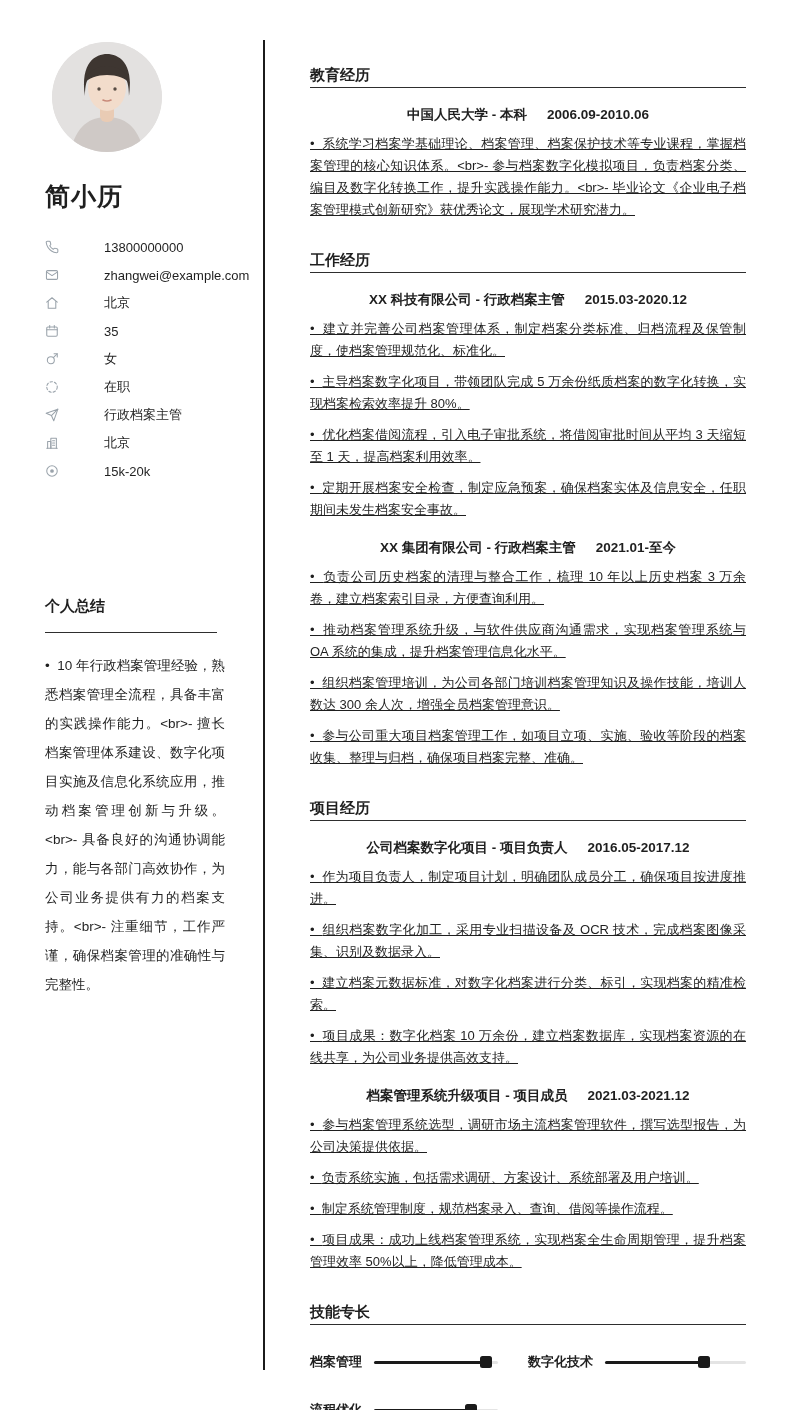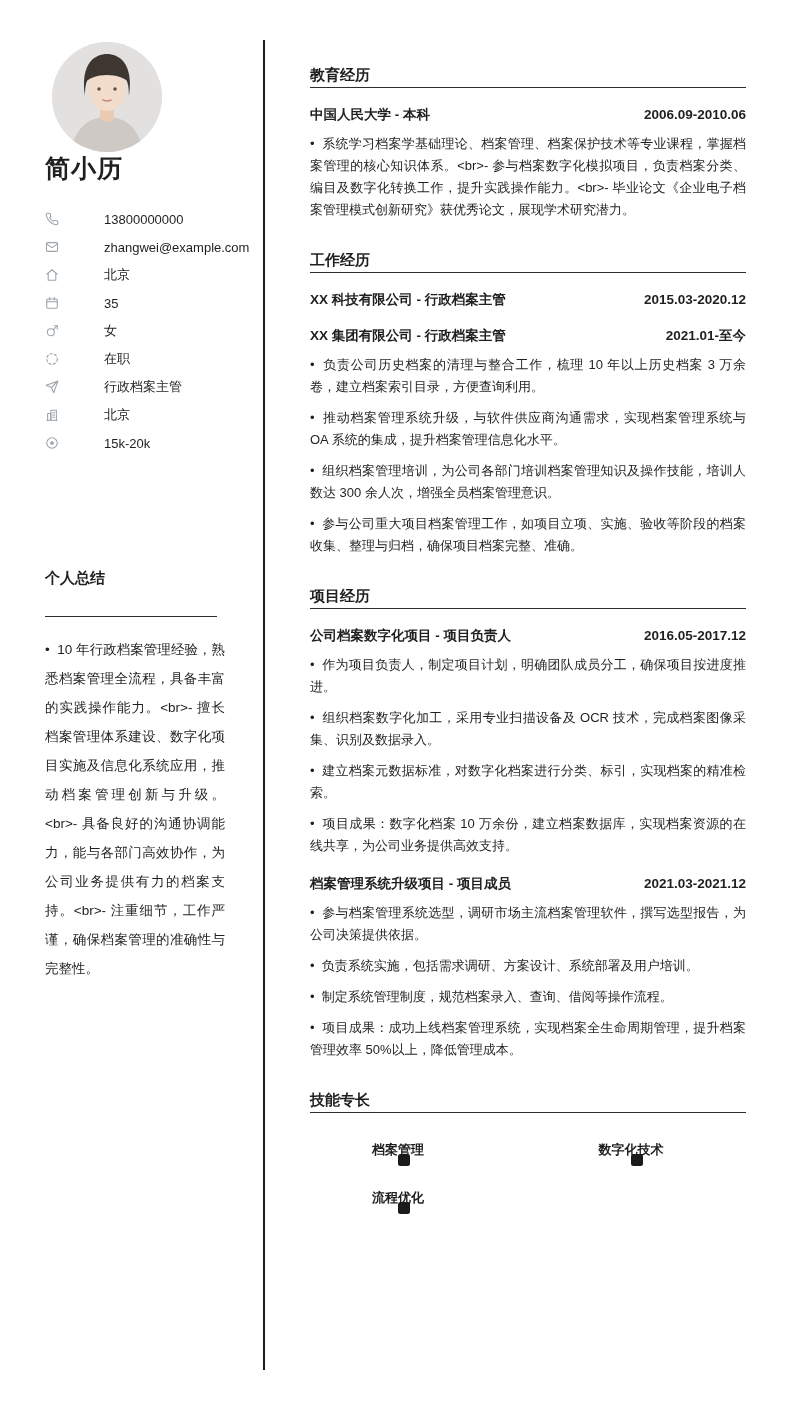--- a/index.html
+++ b/index.html
@@ -8,59 +8,59 @@
     width:794px; height:1410px; position:relative;
     font-family:"Liberation Sans","DejaVu Sans",sans-serif;
     color:#1f1f1f; overflow:hidden;
   }
   .sidebar { position:absolute; left:45px; top:42px; width:192px; }
   .avatar {
     width:110px; height:110px; border-radius:50%; overflow:hidden;
     margin-left:7px; background:#e3e1e0;
   }
   .avatar svg { display:block; width:100%; height:100%; }
-  .name { font-size:25px; font-weight:700; letter-spacing:1px; }
+  .name { font-size:25px; font-weight:700; margin-top:28px; letter-spacing:1px; }
   .contacts { list-style:none; margin-top:20px; }
   .contact-row { display:flex; align-items:center; height:28px; font-size:13px;gap:34px; }
   .contact-icon { width:14px; height:14px; color:#9aa3ab; margin-right:11px; flex:0 0 auto; display:flex; }
   .contact-icon svg { width:14px; height:14px; }
 
   .side-section { margin-top:112px; }
   .side-title {
-    font-size:15px; font-weight:700; padding-bottom:28px;
+    font-size:15px; font-weight:700; padding-bottom:16px;
     border-bottom:1.5px solid #2e2e2e; width:172px;
   }
   .side-bullets { margin-top:16px; width:180px; }
   .bullet {
     font-size:13.5px; line-height:29px; color:#1f1f1f; margin-top:18px;
     text-align:justify;
   }
   .bullet::before { content:"\2022\00a0\00a0"; }
 
   .vdivider { position:absolute; left:263px; top:40px; width:2px; height:1330px; background:#1b1b1b; }
 
   .main { position:absolute; left:310px; top:38px; width:436px; }
   .section { margin-bottom:30px; }
   .section-title {
     font-size:15px; font-weight:700; padding-bottom:2px;
     border-bottom:1.5px solid #2e2e2e;
     margin-top:28px;
   }
   .entry { margin-top:18px; }
-  .entry-header { display:flex; justify-content:space-between; align-items:baseline;gap:20px; }
+  .entry-header { display:flex; justify-content:center; align-items:baseline;gap:20px; }
   .entry-title { font-size:13.5px; font-weight:700; }
   .entry-date  { font-size:13.5px; font-weight:700; white-space:nowrap; }
-  .entry-bullets { margin-top:4px; }
+  .entry-bullets { margin-top:4px;text-decoration:underline; }
   .entry-bullets .bullet { font-size:13px; line-height:22px; margin-top:9px; text-align:justify; }
 
   .skills-grid {
     display:grid; grid-template-columns:188px 218px; column-gap:30px; row-gap:30px;
     margin-top:28px; margin-bottom:6px;
   }
-  .skill { display:flex; align-items:center;flex-direction:column; }
+  .skill { display:flex; align-items:center; }
   .skill-name { font-size:13px; font-weight:700; margin-right:12px; white-space:nowrap; }
   .skill-track { position:relative; flex:1; height:3px; background:#e4e4e4; border-radius:2px; }
   .skill-fill { position:absolute; left:0; top:0; height:3px; background:#1a1a1a; border-radius:2px; }
   .skill-handle {
     position:absolute; top:-5px; width:12px; height:12px;
     background:#1a1a1a; border-radius:2.5px;
   }
 </style>
 </head>
 <body>
@@ -195,20 +195,26 @@
   </section>
 
   <section class="section">
     <h2 class="section-title">工作经历</h2>
     <div class="entries">
         <div class="entry">
           <div class="entry-header">
             <span class="entry-title">XX 科技有限公司 - 行政档案主管</span>
             <span class="entry-date">2015.03-2020.12</span>
           </div>
+          <div class="entry-bullets">
+            <div class="bullet">建立并完善公司档案管理体系，制定档案分类标准、归档流程及保管制度，使档案管理规范化、标准化。</div>
+            <div class="bullet">主导档案数字化项目，带领团队完成 5 万余份纸质档案的数字化转换，实现档案检索效率提升 80%。</div>
+            <div class="bullet">优化档案借阅流程，引入电子审批系统，将借阅审批时间从平均 3 天缩短至 1 天，提高档案利用效率。</div>
+            <div class="bullet">定期开展档案安全检查，制定应急预案，确保档案实体及信息安全，任职期间未发生档案安全事故。</div>
+          </div>
         </div>
         <div class="entry">
           <div class="entry-header">
             <span class="entry-title">XX 集团有限公司 - 行政档案主管</span>
             <span class="entry-date">2021.01-至今</span>
           </div>
           <div class="entry-bullets">
             <div class="bullet">负责公司历史档案的清理与整合工作，梳理 10 年以上历史档案 3 万余卷，建立档案索引目录，方便查询利用。</div>
             <div class="bullet">推动档案管理系统升级，与软件供应商沟通需求，实现档案管理系统与 OA 系统的集成，提升档案管理信息化水平。</div>
             <div class="bullet">组织档案管理培训，为公司各部门培训档案管理知识及操作技能，培训人数达 300 余人次，增强全员档案管理意识。</div>

